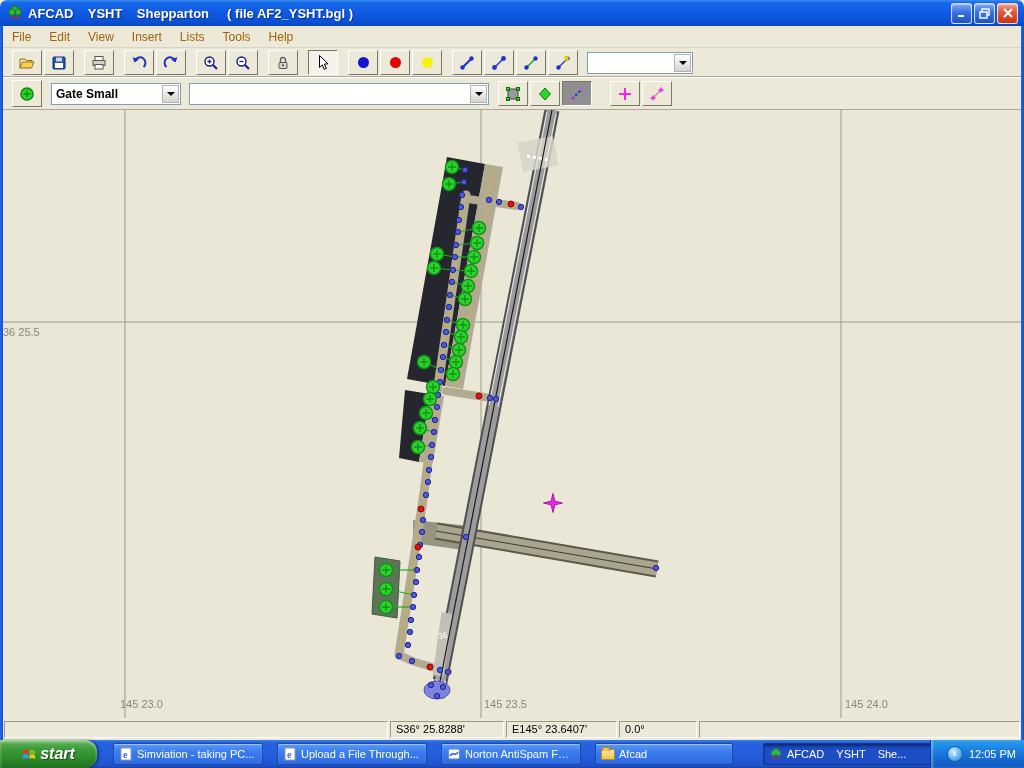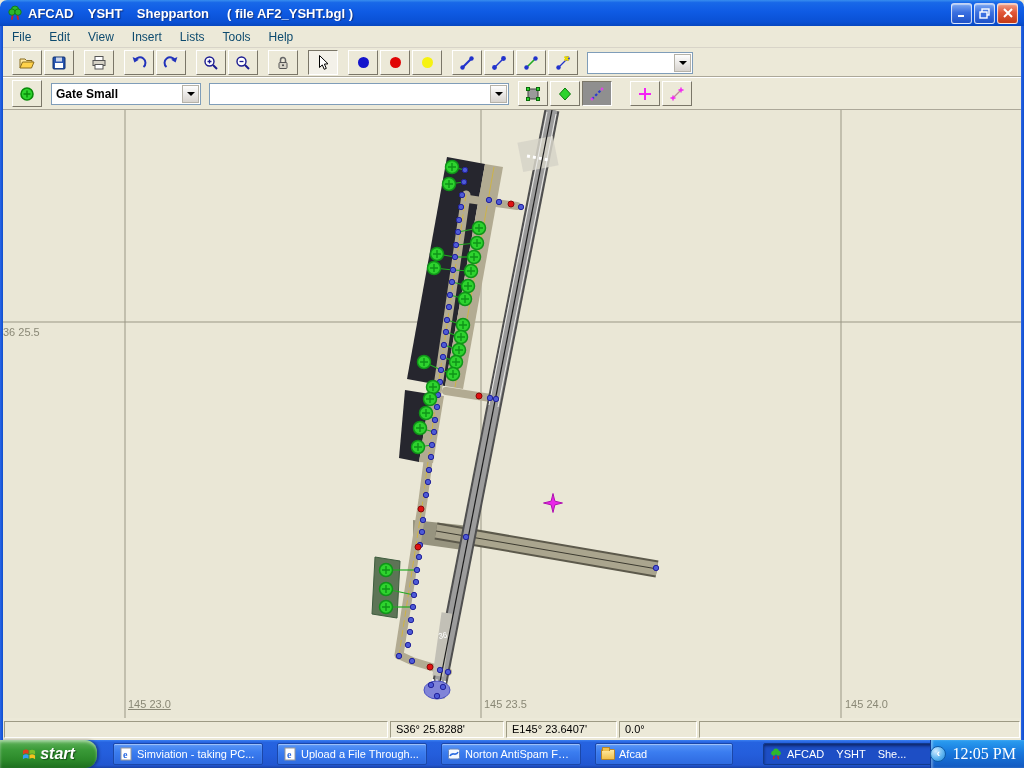--- a/index.html
+++ b/index.html
@@ -15,21 +15,21 @@
     text-shadow:1px 1px 1px #10307e;flex:1;overflow:hidden;}
   .tb-btns{display:flex;gap:2px;margin-right:2px;}
   .tb-btn{width:21px;height:21px;border-radius:3px;border:1px solid rgba(255,255,255,.75);
     display:flex;align-items:center;justify-content:center;
     background:linear-gradient(180deg,#7da8f2 0%,#3a6fe0 45%,#1e52c8 100%);
     box-shadow:inset 0 1px 1px rgba(255,255,255,.5);}
   .tb-btn.close{background:linear-gradient(180deg,#f0a088 0%,#e25637 45%,#c33a16 100%);}
 
   
   .menubar{position:absolute;top:26px;left:3px;right:3px;height:22px;background:#ECE9D8;
-    display:flex;align-items:center;font-size:12px;color:#0c4a6e;border-bottom:1px solid #d8d4c8;}
+    display:flex;align-items:center;font-size:12px;color:#a16207;border-bottom:1px solid #d8d4c8;}
   .menu-item{padding:2px 9px;cursor:default;}
 
   
   .toolbar{position:absolute;left:3px;right:3px;background:#ECE9D8;display:flex;align-items:center;}
   .toolbar1{top:48px;height:30px;border-bottom:1px solid #fff;box-shadow:0 -1px 0 #aca899 inset;}
   .toolbar2{top:78px;height:32px;border-bottom:1px solid #aca899;}
   .t-btn{width:30px;height:25px;margin:0 1px;background:#ECE9D8;
     border:1px solid;border-color:#fff #7a7668 #7a7668 #fff;
     display:flex;align-items:center;justify-content:center;flex:0 0 auto;}
   .t-btn.pressed{border-color:#7a7668 #fff #fff #7a7668;background:#f3f1e9;}
@@ -67,21 +67,21 @@
     background:linear-gradient(180deg,#5a97f7 0%,#3b7df0 40%,#2e6ae0 100%);
     box-shadow:inset 0 1px 1px rgba(255,255,255,.45);
     display:flex;align-items:center;padding:0 5px;gap:4px;color:#fff;font-size:11px;
     white-space:nowrap;overflow:hidden;flex:0 0 auto;}
   .task-btn .task-label{overflow:hidden;text-overflow:ellipsis;white-space:pre;text-align:center;}
   .task-btn.active{background:#1d4ec5;box-shadow:inset 0 2px 3px rgba(0,0,20,.5);border-color:#123a8c;margin-left:19px;width:182px;}
   .tray{position:absolute;right:0;top:0;height:28px;width:94px;
     background:linear-gradient(180deg,#2a9ef0 0%,#1878dd 45%,#1258c0 100%);
     border-left:1px solid #0f3a94;box-shadow:inset 2px 0 2px rgba(255,255,255,.3);
     display:flex;align-items:center;justify-content:flex-end;padding:0 8px;gap:6px;}
-  .tray .clock{color:#fff;font-size:16px;white-space:pre;font-family:Liberation Serif, serif;}
+  .tray .clock{color:#fff;font-size:11px;white-space:pre;}
   .chevron-btn{width:16px;height:16px;border-radius:50%;flex:0 0 auto;
     background:radial-gradient(circle at 35% 30%,#cdeaff 0%,#5fb5f0 55%,#1f86d8 100%);
     border:1px solid #0f5ca8;color:#fff;font-weight:bold;font-size:11px;line-height:13px;text-align:center;}
 
   .side-border{position:absolute;top:26px;width:3px;height:714px;background:linear-gradient(90deg,#2a66e8,#0f4ecd);z-index:5;}
   .side-border.left{left:0;} .side-border.right{right:0;}
 
   .icon16{width:16px;height:16px;display:block;}
   .icon14{width:14px;height:14px;display:block;flex:0 0 auto;}
   .folder-glyph{width:14px;height:11px;position:relative;background:linear-gradient(180deg,#ffe9a0,#f2c14b);border:1px solid #b8862a;border-radius:1px;flex:0 0 auto;}
@@ -246,21 +246,21 @@
 
   <div class="toolbar toolbar2">
     <div class="t-gap"></div>
     <div class="t-btn" style="height:27px;">
       <svg class="icon16" viewBox="0 0 16 16">
         <circle cx="8" cy="8" r="6" fill="#2ed32e" stroke="#0a8a0a" stroke-width="1.6"></circle>
         <path d="M8 4.5 V11.5 M4.5 8 H11.5" stroke="#0a8a0a" stroke-width="1.4"></path>
       </svg>
     </div>
     <div class="t-gap"></div>
-    <div class="combo" style="width:150px;">
+    <div class="combo" style="width:130px;">
       <span class="combo-text">Gate Small</span>
       <span class="combo-arrow"></span>
     </div>
     <div class="t-gap"></div>
     <div class="combo" style="width:300px;">
       <span class="combo-text"></span>
       <span class="combo-arrow"></span>
     </div>
     <div class="t-gap"></div>
     <div class="t-btn">
@@ -535,21 +535,21 @@
           <g>
             <circle cx="386" cy="497" r="6.5" fill="#2ed32e" stroke="#0f9418" stroke-width="1.5"></circle>
             <path d="M386 493 V501 M382 497 H390" stroke="#0f9418" stroke-width="1.4" fill="none"></path>
           </g>
         </g>
       <g id="g-misc">
           <polygon points="553,383.5 554.872,391.128 562.5,393 554.872,394.872 553,402.5 551.128,394.872 543.5,393 551.128,391.128" fill="#ea25ea" stroke="#b012b0" stroke-width="1"></polygon>
         </g>
     </svg>
     <div class="grid-label" style="left:3px;top:216px;">36 25.5</div>
-    <div class="grid-label" style="left:128px;top:588px;text-decoration:underline;">145 23.0</div>
+    <div class="grid-label" style="left:120px;top:588px;">145 23.0</div>
     <div class="grid-label" style="left:484px;top:588px;">145 23.5</div>
     <div class="grid-label" style="left:845px;top:588px;">145 24.0</div>
   </div>
 
   <div class="statusbar">
     <div class="status-panel" style="width:384px;"></div>
     <div class="status-panel" style="width:114px;">S36° 25.8288'</div>
     <div class="status-panel" style="width:111px;">E145° 23.6407'</div>
     <div class="status-panel" style="width:78px;">0.0°</div>
     <div class="status-panel" style="flex:1;"></div>

